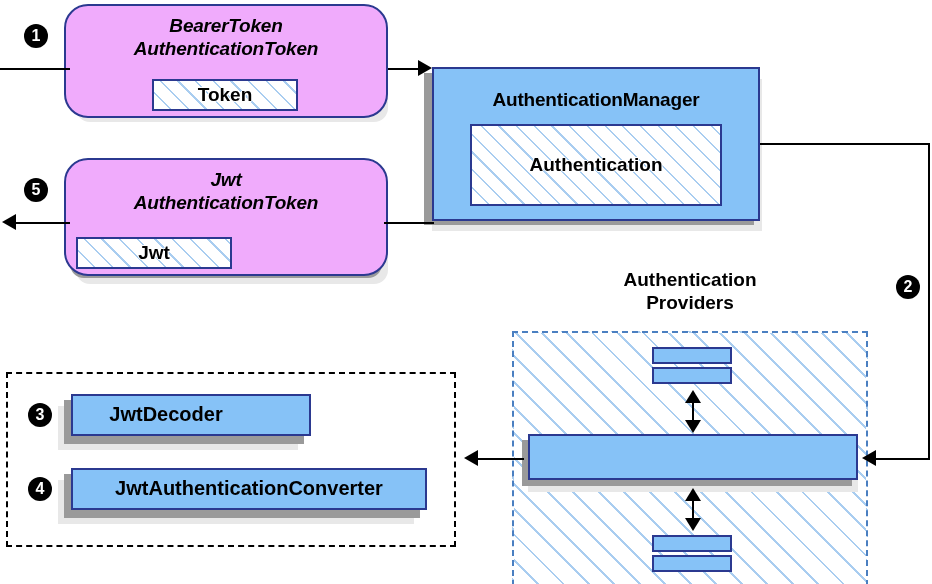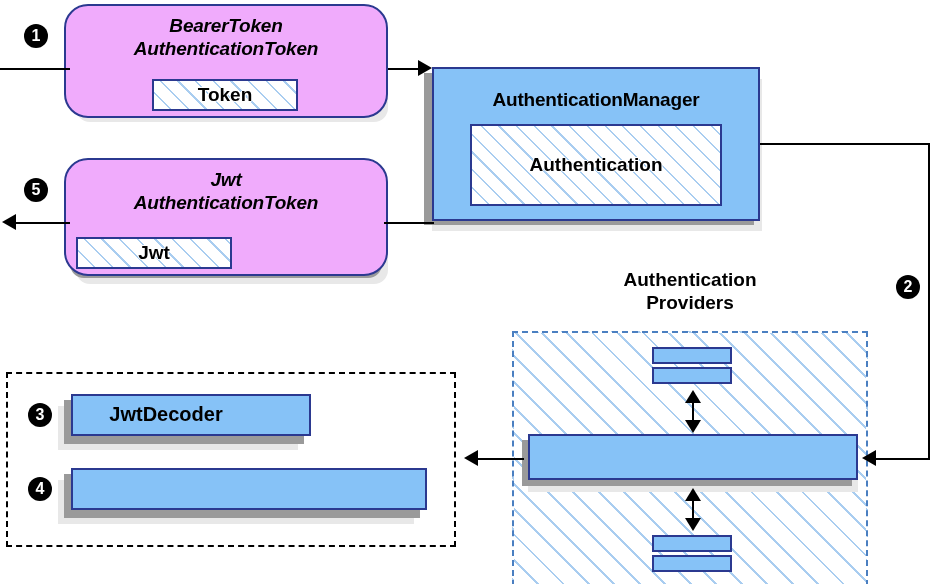--- a/index.html
+++ b/index.html
@@ -259,15 +259,16 @@
 
   <div class="rect-shadow-outer" style="left:58px; top:406px; width:240px; height:44px;"></div>
   <div class="rect-shadow-inner" style="left:64px; top:400px; width:240px; height:44px;"></div>
   <div class="rect-card" style="left:71px; top:394px; width:240px; height:42px;"></div>
   <div class="rect-label" style="left:71px; top:403px; width:190px;">JwtDecoder</div>
   <div class="marker abs" style="left:28px; top:403px;">3</div>
 
   <div class="rect-shadow-outer" style="left:58px; top:480px; width:356px; height:44px;"></div>
   <div class="rect-shadow-inner" style="left:64px; top:474px; width:356px; height:44px;"></div>
   <div class="rect-card" style="left:71px; top:468px; width:356px; height:42px;"></div>
+  <div class="rect-label" style="left:71px; top:477px; width:356px;">JwtAuthenticationConverter</div>
   <div class="marker abs" style="left:28px; top:477px;">4</div>
 
 </div>
 
 </body></html>

